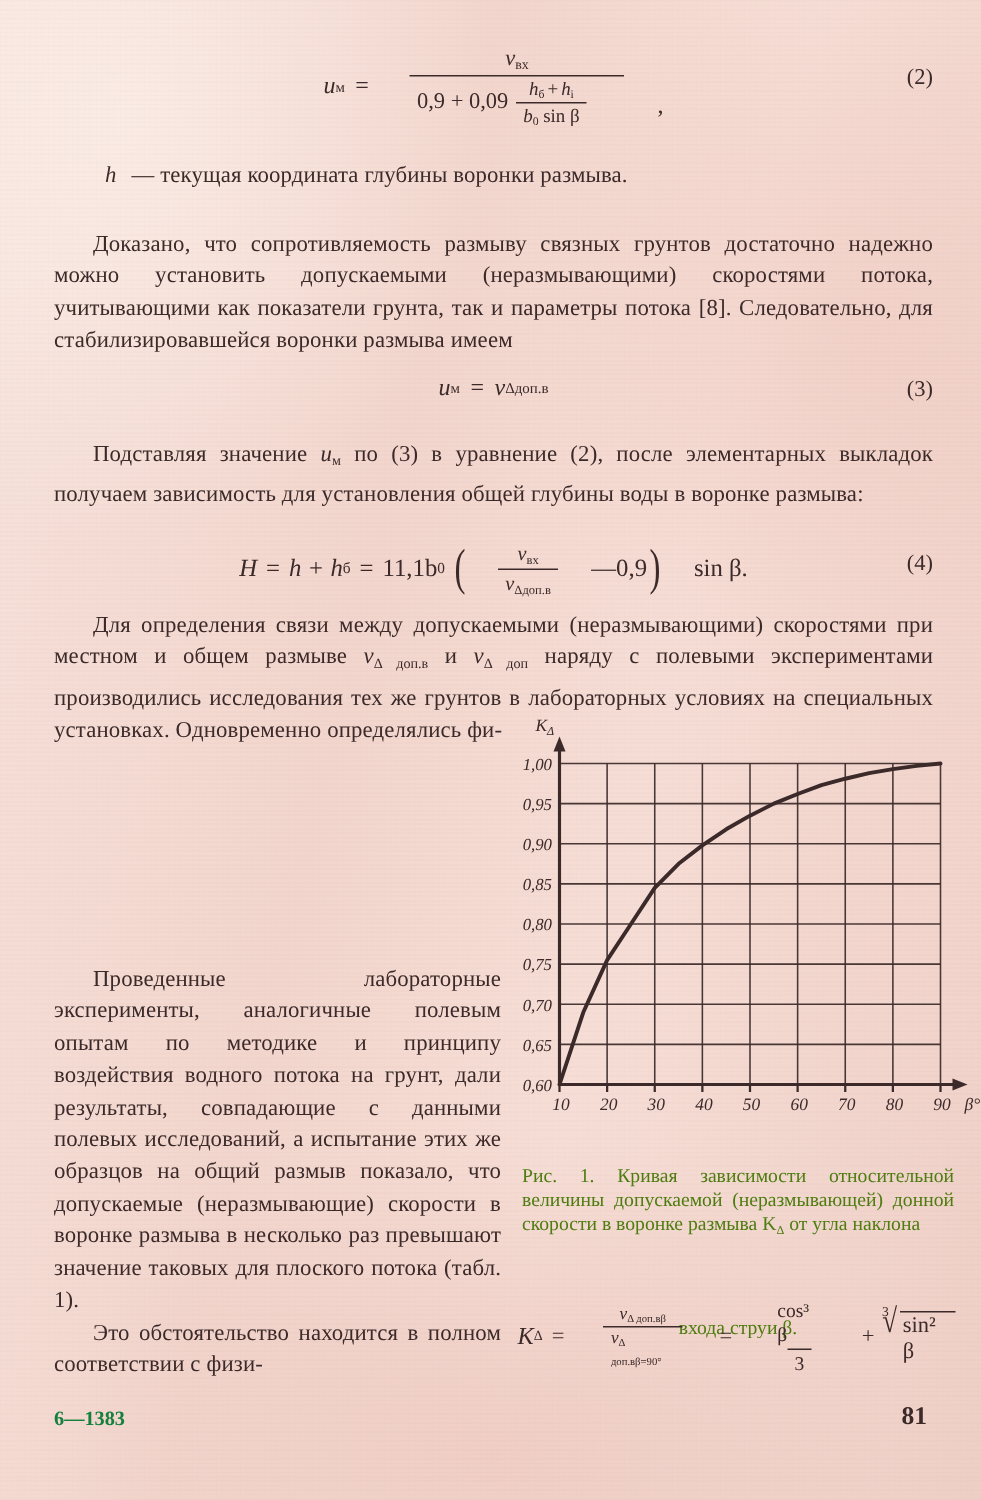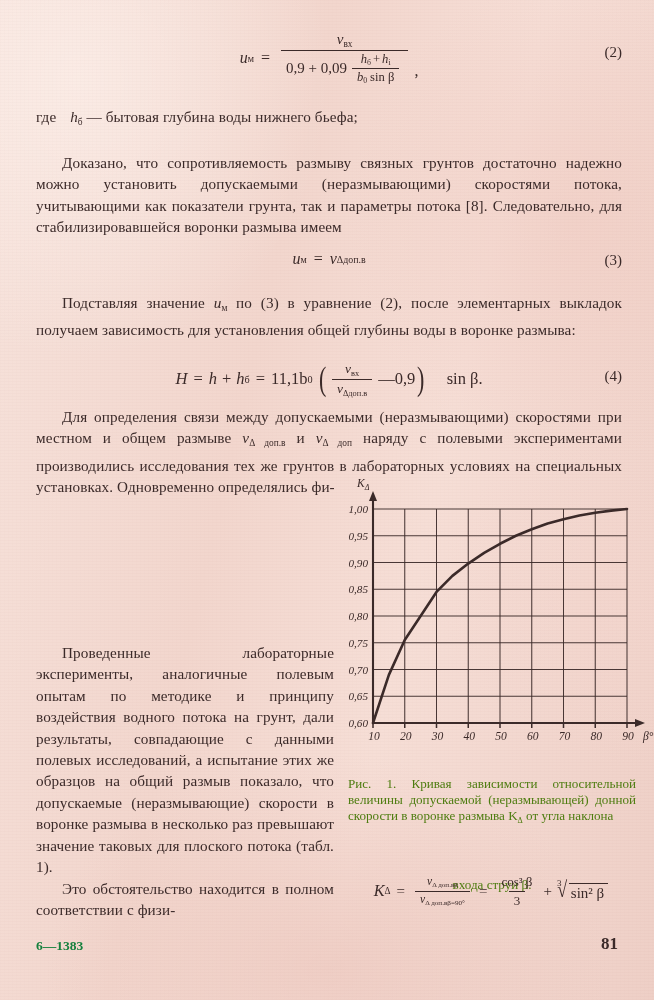--- a/index.html
+++ b/index.html
@@ -48,21 +48,21 @@
   .formula{
     position:absolute;
     font-family:"Liberation Serif", serif;
     color:#3b2a29;
   }
   .frm-row{ display:flex; align-items:center; justify-content:center; }
   .ital{ font-style:italic; }
   sub.s, .sb{ font-size:.62em; vertical-align:-.32em; font-style:normal; letter-spacing:0; }
   .frac{
     display:inline-flex; flex-direction:column; align-items:center;
-    vertical-align:middle; margin:0 4px;
+    vertical-align:middle; margin:0 20px;
   }
   .frac > .num{ padding:0 5px 1px 5px; }
   .frac > .den{ padding:1px 5px 0 5px; border-top:1.6px solid #3b2a29; }
   .eqnum{ position:absolute; font-size:15px; }
   .paren{
     display:inline-block; font-size:2.05em; line-height:.62;
     vertical-align:middle; font-weight:300; transform:scaleX(.65);
   }
   .radical{ display:inline-flex; align-items:flex-start; margin-left:3px; }
   .radical .idx{ font-size:.6em; margin-right:-5px; margin-top:-3px; }
@@ -112,24 +112,23 @@
             </span>
           </span>
         </span>
       </span>
       <span style="align-self:flex-end; padding-bottom:14px; margin-left:2px;">,</span>
     </div>
     <span class="eqnum" style="right:0; top:22px;">(2)</span>
   </div>
 
   <div class="para ink fullpara" style="top:106px;">
-    <div style="text-align:left;">
-      <span>где</span>
-      <span style="margin-left:10px;" class="ital">h</span><span class="sb">б</span>
-      <span>— бытовая глубина воды нижнего бьефа;</span>
+    <div style="text-align:left; padding-left:34px;">
+      <span class="ital">h</span>
+      <span style="margin-left:6px;">— текущая координата глубины воронки размыва.</span>
     </div>
   </div>
 
   <div class="para ink fullpara" style="top:152px;">
     <span class="ind"></span><span>Доказано, что сопротивляемость размыву связных грунтов достаточно надежно можно установить допускаемыми (неразмывающими) скоростями потока, учитывающими как показатели грунта, так и параметры потока [8]. Следовательно, для стабилизировавшейся воронки размыва имеем</span>
   </div>
 
   <div class="formula ink" style="left:36px; top:250px; width:586px; height:26px;">
     <div class="frm-row" style="font-size:16px;">
       <span class="ital">u</span>

